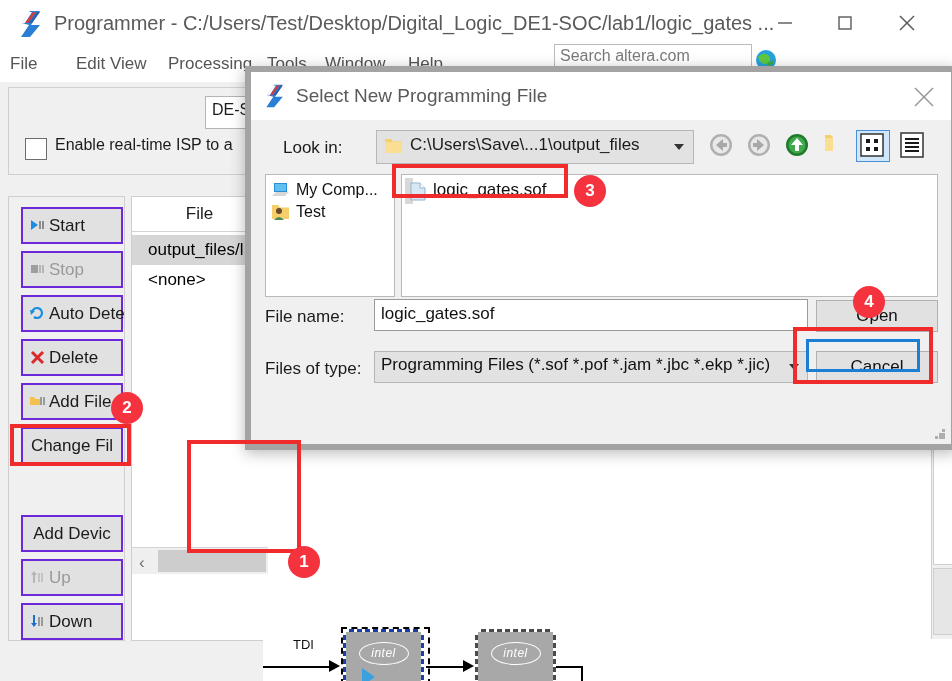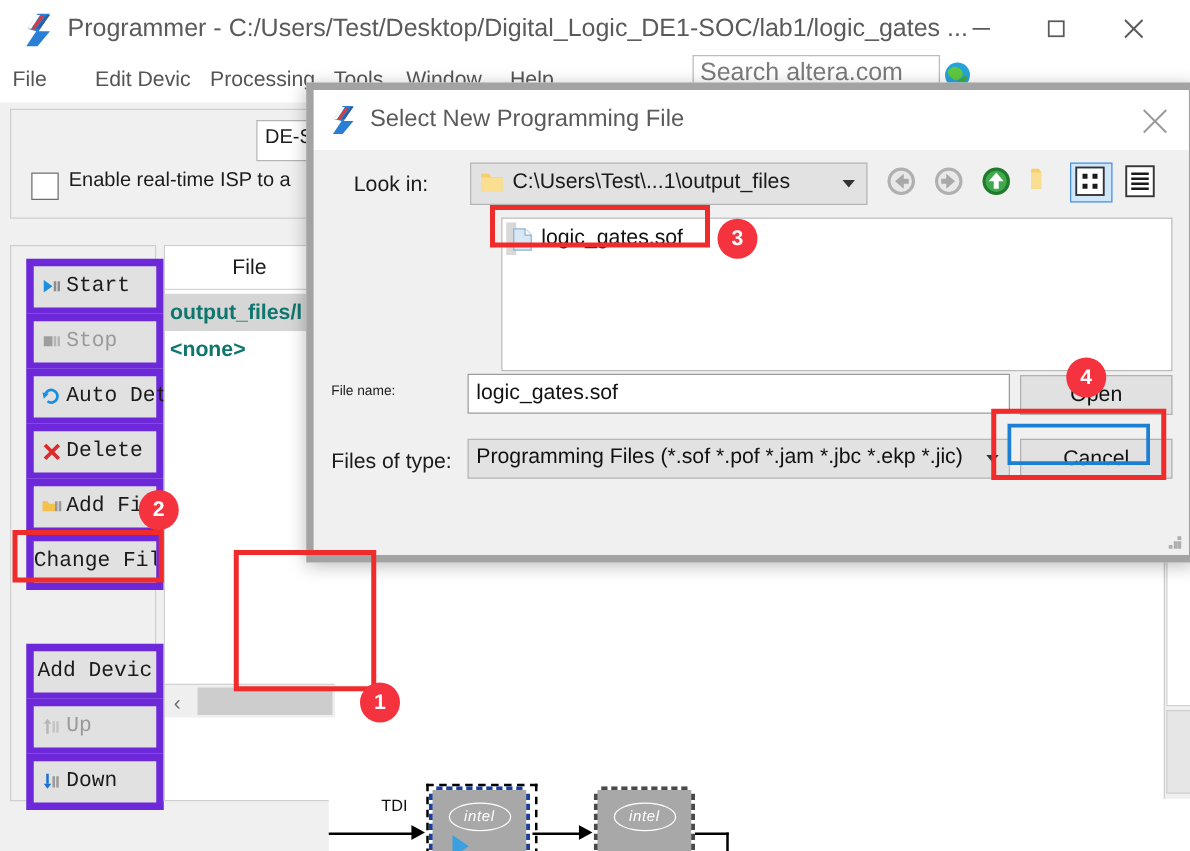--- a/index.html
+++ b/index.html
@@ -31,21 +31,21 @@
   #menubar{position:absolute;left:0;top:47px;width:952px;height:35px;background:#ffffff;}
   .menu-item{
     position:absolute;top:3px;height:28px;line-height:28px;font-size:17px;color:#555;
     white-space:nowrap;
   }
   #search-box{
     position:absolute;right:28px;top:44px;width:196px;height:28px;
     border:1px solid #bcbcbc;background:#fff;
   }
   #search-box span{
-    position:absolute;left:5px;top:2px;font-size:20px;color:#7a7a7a;white-space:nowrap;
+    position:absolute;left:5px;top:2px;font-size:16px;color:#7a7a7a;white-space:nowrap;
   }
   #search-globe{position:absolute;right:2px;top:48px;width:24px;height:24px;}
 
   
   #toolbar-panel{
     position:absolute;left:8px;top:87px;width:936px;height:86px;
     background:#f0f0f0;border:1px solid #cfcfcf;
   }
   #hw-setup-btn{
     position:absolute;left:8px;top:8px;width:180px;height:31px;
@@ -65,21 +65,21 @@
   }
   #isp-label{position:absolute;left:46px;top:48px;font-size:16px;color:#1b1b1b;white-space:nowrap;}
 
   
   #side-panel{
     position:absolute;left:8px;top:196px;width:115px;height:443px;
     background:#f0f0f0;border:1px solid #cfcfcf;
   }
   .sbtn{
     position:absolute;left:12px;width:98px;height:33px;
-    background:#e1e1e1;border:6px solid #6d28d9;font-family:Liberation Mono, monospace;
+    background:#e1e1e1;border:2px solid #6d28d9;
   }
   .sbtn .lbl{
     position:absolute;left:0;top:0;width:98px;height:33px;line-height:33px;
     font-size:17px;color:#1b1b1b;text-align:center;white-space:nowrap;overflow:hidden;
   }
   .sbtn.has-icon .lbl{text-align:left;padding-left:26px;width:110px;}
   .sbtn.disabled .lbl{color:#9a9a9a;}
   .sbtn .sicon{position:absolute;left:6px;top:8px;width:17px;height:17px;}
 
   
@@ -88,21 +88,21 @@
     background:#ffffff;border:1px solid #cfcfcf;
   }
   #file-header{
     position:absolute;left:0;top:0;width:812px;height:34px;background:#fff;
     border-bottom:1px solid #d4d4d4;
   }
   #file-header .colname{
     position:absolute;left:0;top:0;width:135px;height:34px;line-height:34px;
     font-size:17px;color:#1b1b1b;text-align:center;
   }
-  .frow{position:absolute;left:0;height:30px;line-height:30px;font-size:17px;color:#0f766e;padding-left:4px;white-space:nowrap;overflow:hidden;font-weight:bold;}
+  .frow{position:absolute;left:0;height:30px;line-height:30px;font-size:17px;color:#000000;padding-left:16px;white-space:nowrap;overflow:hidden;}
   #frow0{top:38px;width:136px;background:#d6d6d6;}
   #frow1{top:68px;width:136px;background:#fff;}
   #hscroll{
     position:absolute;left:0;top:350px;width:136px;height:26px;background:#efefef;border-top:1px solid #d4d4d4;
   }
   #hscroll .arrow{position:absolute;left:7px;top:5px;font-size:17px;color:#6f6f6f;}
   #hscroll .thumb{position:absolute;left:26px;top:2px;width:108px;height:22px;background:#cdcdcd;}
 
   
   #chain-area{position:absolute;left:131px;top:380px;width:812px;height:259px;background:#fff;}
@@ -163,21 +163,21 @@
   .place .pl{position:absolute;left:25px;top:0;}
 
   #files-pane{
     position:absolute;left:150px;top:54px;width:535px;height:121px;
     background:#ffffff;border:1px solid #b9b9b9;
   }
   #file-entry{position:absolute;left:3px;top:3px;height:26px;background:#d8d8d8;padding-right:8px;}
   #file-entry .fi{position:absolute;left:5px;top:4px;width:16px;height:19px;}
   #file-entry .fl{position:absolute;left:28px;top:2px;font-size:17px;color:#111;white-space:nowrap;}
 
-  #lbl-filename{position:absolute;left:14px;top:187px;font-size:11px;color:#1b1b1b;}
+  #lbl-filename{position:absolute;left:14px;top:187px;font-size:17px;color:#1b1b1b;}
   #filename-input{
     position:absolute;left:123px;top:179px;width:432px;height:30px;
     background:#ffffff;border:1px solid #9a9a9a;
   }
   #filename-input .v{position:absolute;left:6px;top:4px;font-size:17px;color:#111;white-space:nowrap;}
 
   #lbl-filetype{position:absolute;left:14px;top:239px;font-size:17px;color:#1b1b1b;}
   #filetype-combo{
     position:absolute;left:123px;top:231px;width:432px;height:30px;
     background:#e2e2e2;border:1px solid #b6b6b6;
@@ -237,21 +237,21 @@
       <svg width="20" height="20" viewBox="0 0 20 20">
           <line x1="3" y1="3" x2="17" y2="17" stroke="#5a5a5a" stroke-width="1.5"></line>
           <line x1="17" y1="3" x2="3" y2="17" stroke="#5a5a5a" stroke-width="1.5"></line>
         </svg>
     </div>
   </div>
 
   <div id="menubar">
     <div class="menu-item" style="left:10px">File</div>
     <div class="menu-item" style="left:76px">Edit</div>
-    <div class="menu-item" style="left:110px">Devic</div>
+    <div class="menu-item" style="left:110px">View</div>
     <div class="menu-item" style="left:168px">Processing</div>
     <div class="menu-item" style="left:267px">Tools</div>
     <div class="menu-item" style="left:325px">Window</div>
     <div class="menu-item" style="left:408px">Help</div>
   </div>
 
   <div id="search-box">
     <span>Search altera.com</span>
   </div>
   <div id="search-globe">
@@ -366,21 +366,21 @@
     <div class="frow" id="frow0">output_files/l</div>
     <div class="frow" id="frow1">&lt;none&gt;</div>
 
     <div id="hscroll">
       <div class="arrow">‹</div>
       <div class="thumb"></div>
     </div>
 
     <div id="chain-area">
 
-      <div class="netlabel" style="left:30px; top:60px;margin-left:12px;">TDI</div>
+      <div class="netlabel" style="left:30px; top:60px;">TDI</div>
       <div class="wire" style="left:0px; top:89px; width:70px; height:2px;"></div>
       <svg class="abs" style="left:66px; top:82px;" width="16" height="16">
           <polygon points="0,1 11,7 0,13" fill="#000"></polygon>
         </svg>
 
       <div class="abs" style="left:78px; top:50px; width:85px; height:85px; border:2px dashed #000;"></div>
       <svg class="abs" style="left:80px; top:52px;" width="81" height="81">
         <g fill="#1a3fa0">
           <rect x="6" y="0" width="5" height="6"></rect>
             <rect x="14" y="0" width="5" height="6"></rect>
@@ -512,21 +512,21 @@
 
     <div id="lbl-lookin">Look in:</div>
 
     <div id="lookin-combo">
       <div class="folder">
         <svg width="19" height="18" viewBox="0 0 19 18">
             <path d="M1 16 V2 h6 l2 2.5 H18 V16z" fill="#f6ce6a"></path>
             <path d="M1 16 V5 h17 V16z" fill="#fadf92"></path>
           </svg>
       </div>
-      <div class="txt">C:\Users\Test\...1\output_files</div>
+      <div class="txt">C:\Users\Save\...1\output_files</div>
       <div class="caret"></div>
     </div>
 
     <div class="navbtn" id="nav-back">
       <svg width="30" height="30" viewBox="0 0 30 30">
           <circle cx="15" cy="15" r="11" fill="#b0b0b0"></circle>
           <circle cx="15" cy="15" r="8.5" fill="#e8e8e8"></circle>
           <polygon points="17,9 10,15 17,21 17,17 21,17 21,13 17,13" fill="#a8a8a8"></polygon>
         </svg>
     </div>
@@ -564,20 +564,42 @@
           <rect x="5" y="3" width="22" height="24" fill="#fff" stroke="#333" stroke-width="1.5"></rect>
           <g fill="#1a1a1a">
             <rect x="9" y="8" width="14" height="2"></rect>
             <rect x="9" y="12" width="14" height="2"></rect>
             <rect x="9" y="16" width="14" height="2"></rect>
             <rect x="9" y="20" width="14" height="2"></rect>
           </g>
         </svg>
     </div>
 
+    <div id="places-pane">
+      <div class="place" style="top:4px">
+        <span class="pi">
+          <svg width="19" height="18" viewBox="0 0 19 18">
+              <rect x="3" y="2" width="13" height="9" fill="#2a8fd4"></rect>
+              <rect x="4" y="3" width="11" height="7" fill="#5fc0f0"></rect>
+              <polygon points="1,15 5,11 18,11 14,15" fill="#d8d8d8"></polygon>
+            </svg>
+        </span>
+        <span class="pl">My Comp...</span>
+      </div>
+      <div class="place" style="top:26px">
+        <span class="pi">
+          <svg width="19" height="18" viewBox="0 0 19 18">
+              <path d="M1 16 V2 h6 l2 2.5 H18 V16z" fill="#f6ce6a"></path>
+              <circle cx="8" cy="8" r="3" fill="#6b4a2c"></circle>
+              <path d="M3 17 q5 -6 10 0z" fill="#4a8c5c"></path>
+            </svg>
+        </span>
+        <span class="pl">Test</span>
+      </div>
+    </div>
 
     <div id="files-pane">
       <div id="file-entry">
         <span class="fi">
           <svg width="16" height="19" viewBox="0 0 16 19">
               <path d="M1 18 V1 h9 l5 5 v12z" fill="#d9e8f5" stroke="#8fb4d0" stroke-width="1"></path>
               <path d="M10 1 v5 h5" fill="#fff" stroke="#8fb4d0" stroke-width="1"></path>
             </svg>
         </span>
         <span class="fl">logic_gates.sof</span>

